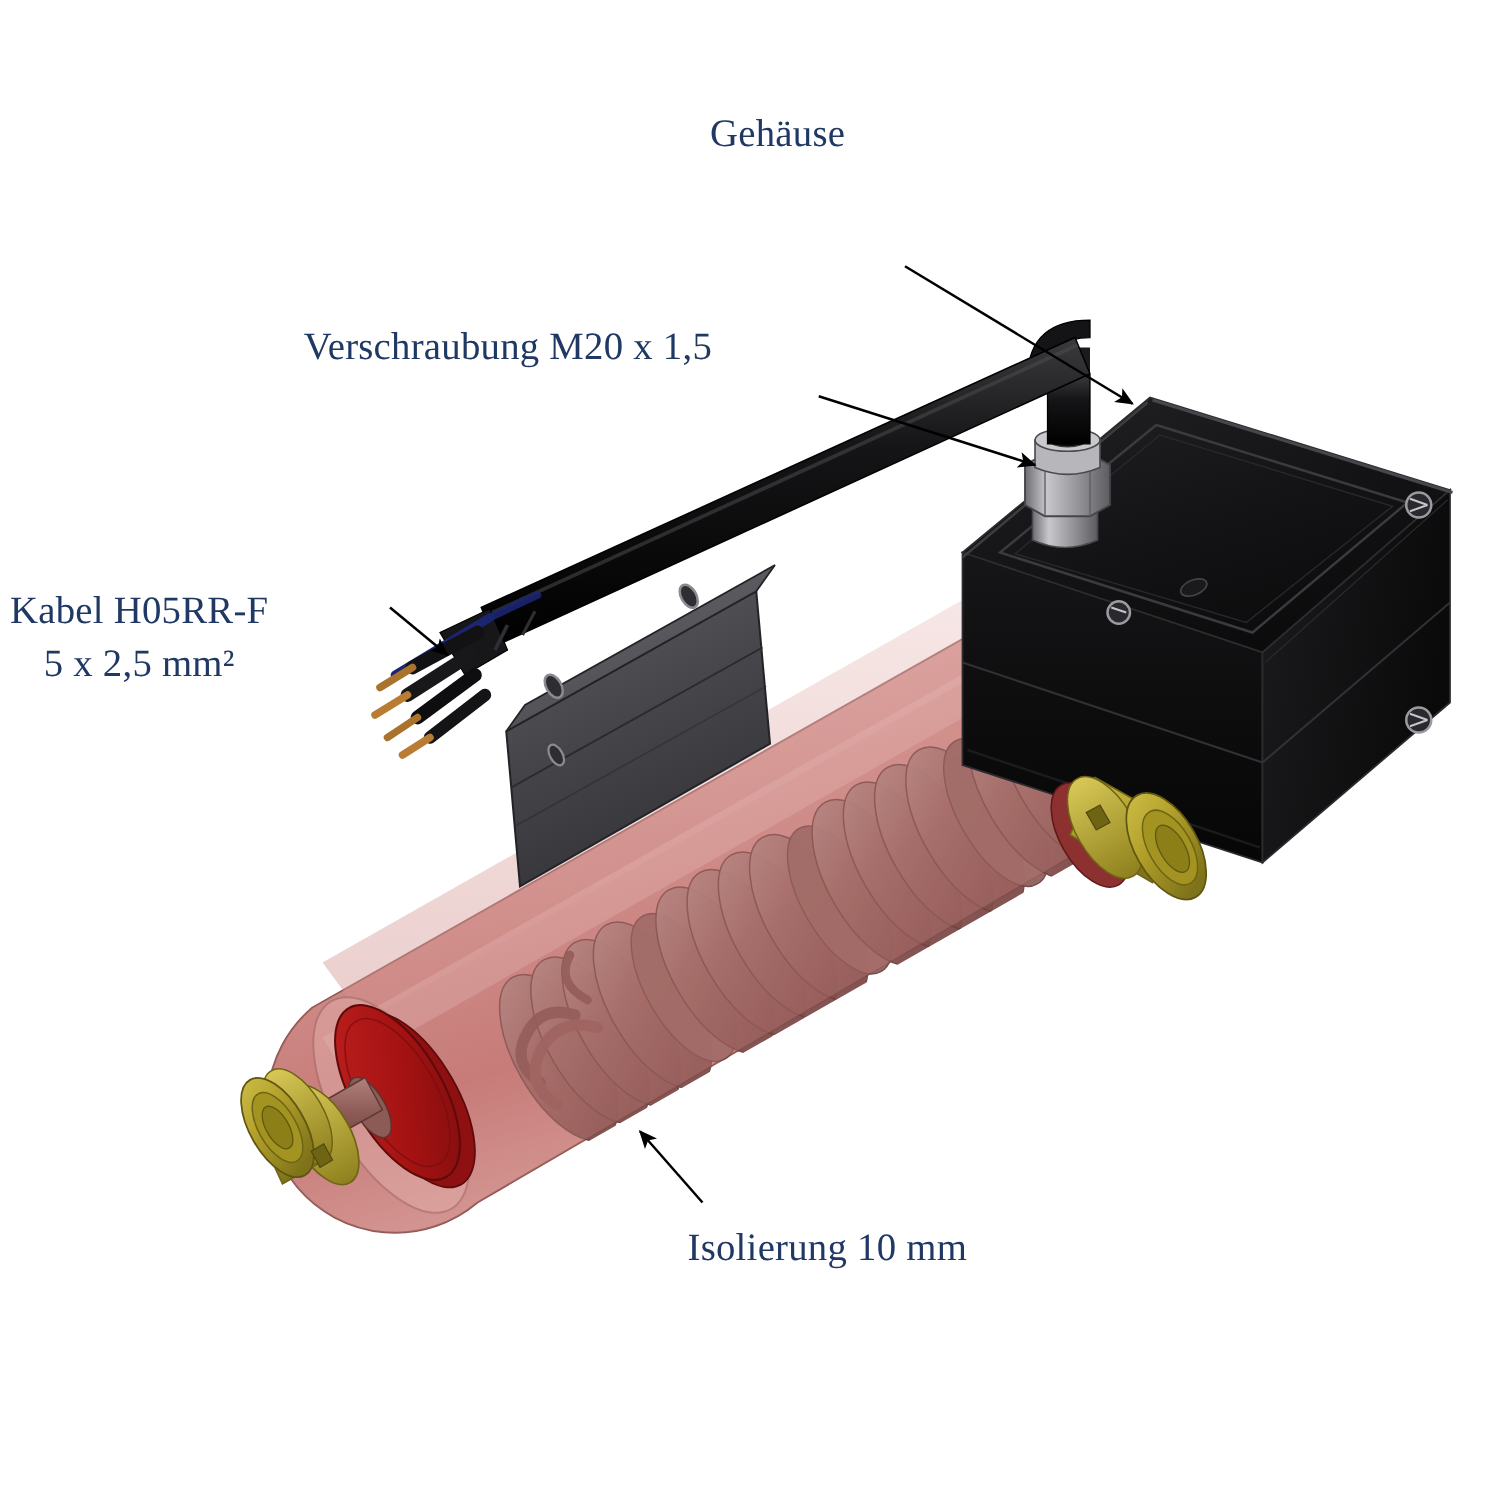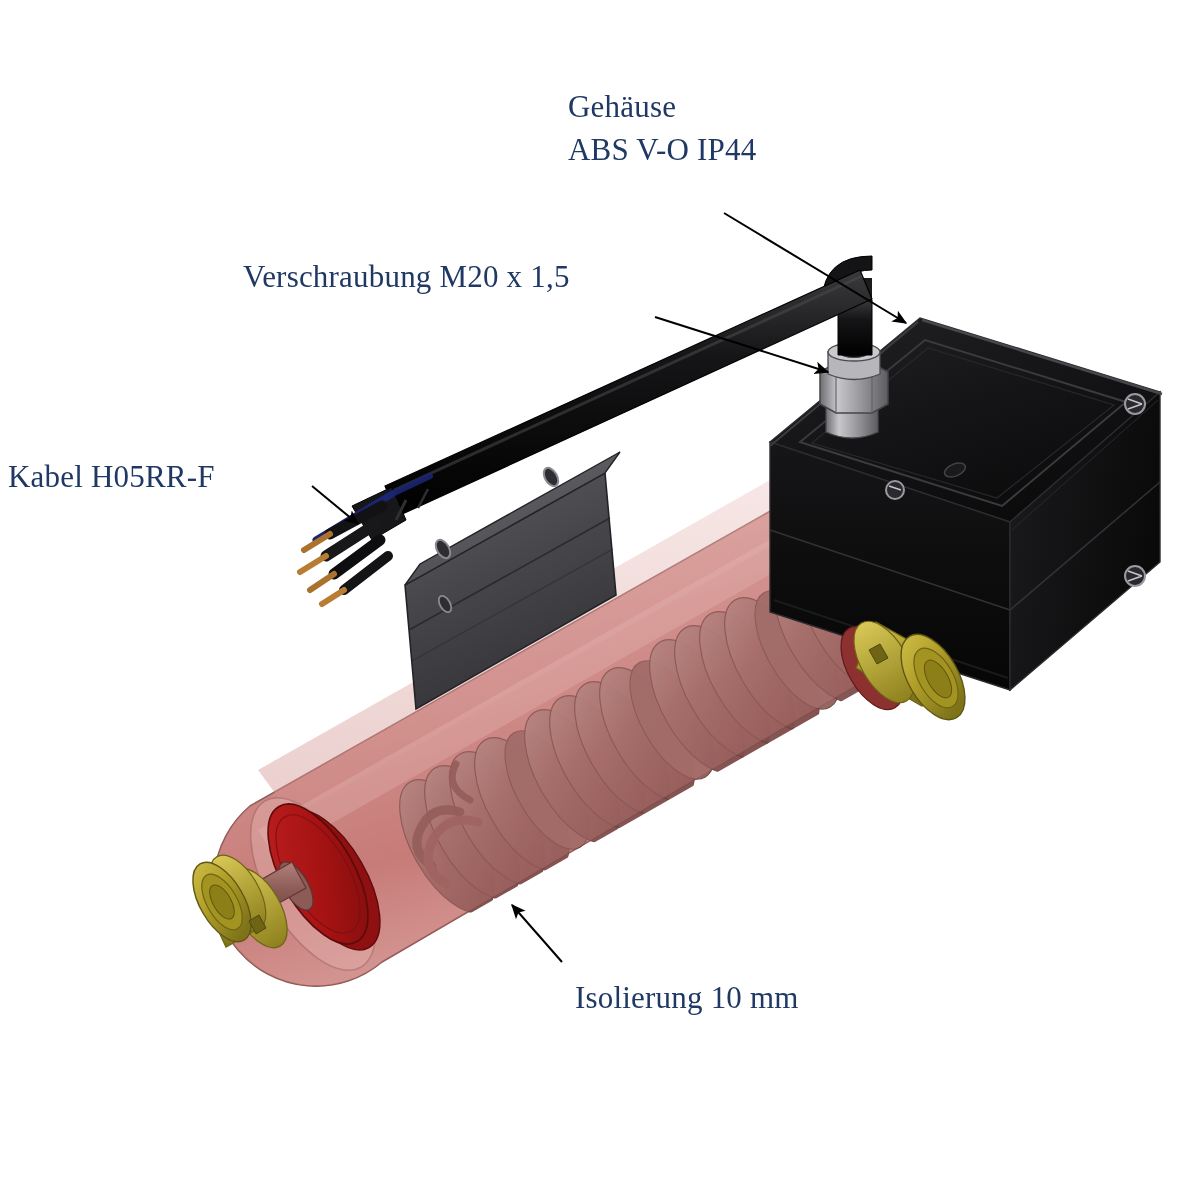--- a/index.html
+++ b/index.html
@@ -27,22 +27,22 @@
     color: #1f3864;
     font-family: "Liberation Serif", "DejaVu Serif", serif;
     font-size: 31px;
     line-height: 1.38;
     white-space: nowrap;
     letter-spacing: 0.2px;
   }
   .callout .ln { display: block; }
   #callout-gehaeuse { left: 568px; top: 86px; }
   #callout-verschraubung { left: 243px; top: 256px; }
-  #callout-kabel { left: 8px; top: 456px; text-align: center; }
-  #callout-isolierung { left: 575px; top: 977px; }
+  #callout-kabel { left: 8px; top: 467px; text-align: center; }
+  #callout-isolierung { left: 550px; top: 977px; }
 </style>
 </head>
 <body>
 
 <div id="page">
 
   <svg id="diagram-svg" viewBox="0 0 1200 1200">
     <defs>
       <linearGradient id="gradInsul" x1="0" y1="0" x2="0.45" y2="1">
         <stop offset="0" stop-color="#e7b9b6" stop-opacity="0.80"></stop>
@@ -313,28 +313,28 @@
     <g stroke="#000000" stroke-width="2" fill="none">
       <line x1="724" y1="213" x2="906" y2="323" marker-end="url(#arrowHead)"></line>
       <line x1="655" y1="317" x2="828" y2="372" marker-end="url(#arrowHead)"></line>
       <line x1="312" y1="486" x2="358" y2="524" marker-end="url(#arrowHead)"></line>
       <line x1="562" y1="962" x2="512" y2="905" marker-end="url(#arrowHead)"></line>
     </g>
   </svg>
 
   <div class="callout" id="callout-gehaeuse">
     <span class="ln">Gehäuse</span>
-    <span class="ln">ABS V-O IP44</span>
   </div>
 
   <div class="callout" id="callout-verschraubung">
     <span class="ln">Verschraubung M20 x 1,5</span>
   </div>
 
   <div class="callout" id="callout-kabel">
     <span class="ln">Kabel H05RR-F</span>
+    <span class="ln">5 x 2,5 mm²</span>
   </div>
 
   <div class="callout" id="callout-isolierung">
     <span class="ln">Isolierung 10 mm</span>
   </div>
 
 </div>
 
 </body></html>

